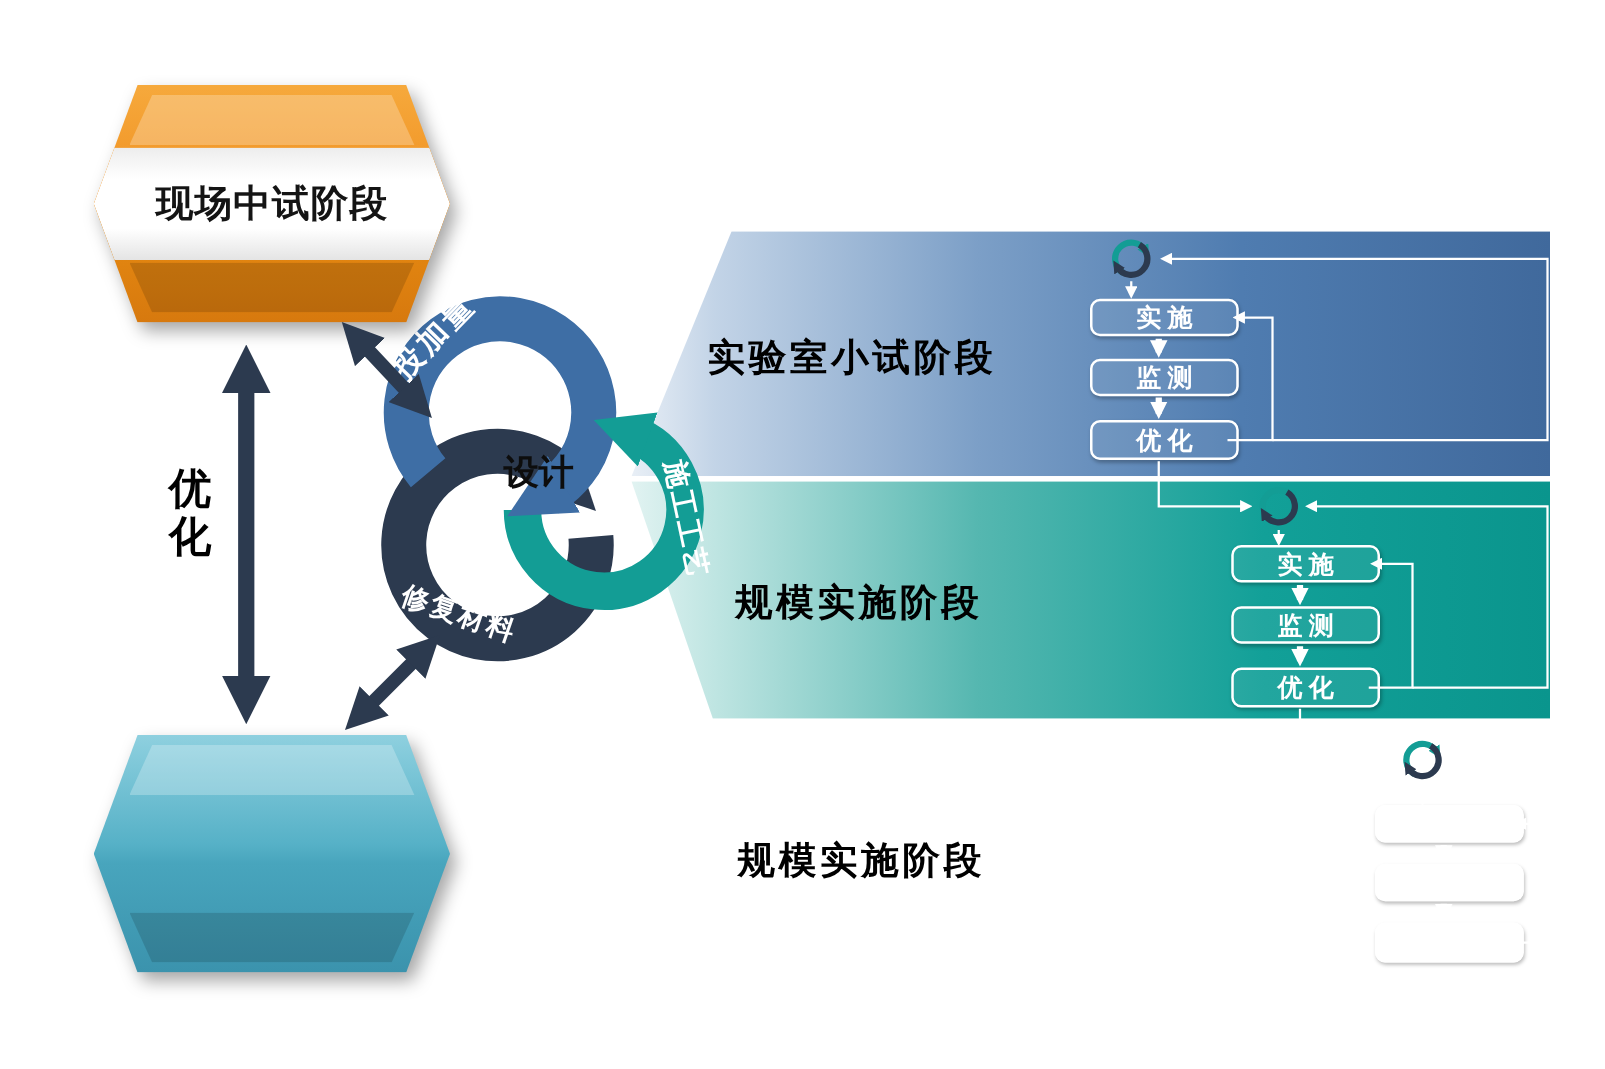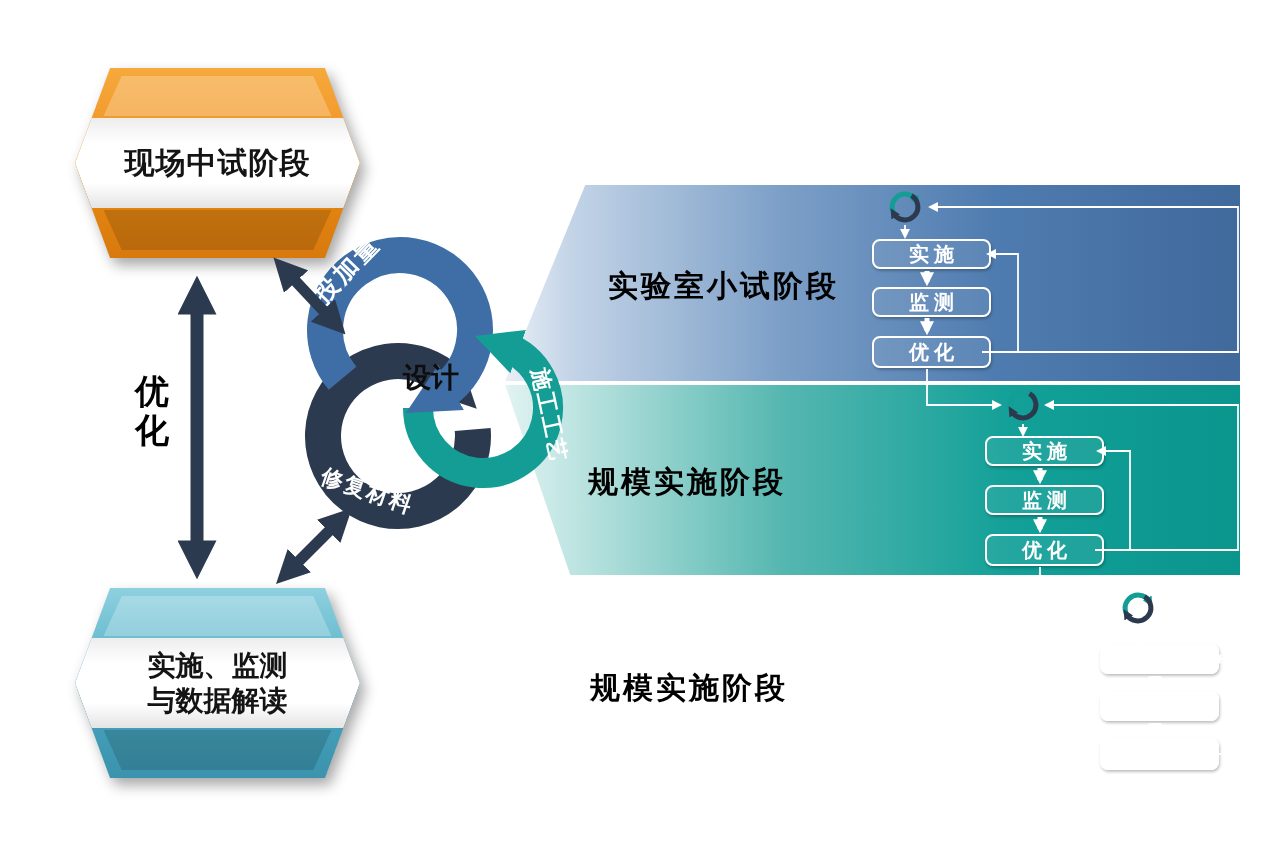--- a/index.html
+++ b/index.html
@@ -11,21 +11,21 @@
   .band{position:absolute;left:360px;width:880px;z-index:1;}
   .band1{top:185px;height:196px;
     background:linear-gradient(90deg,rgba(222,233,244,0) 12%,#c3d4e7 24%,#7c9fc7 48%,#4f7cb0 72%,#40699c 100%);
     clip-path:polygon(25.6% 0,100% 0,100% 100%,16.5% 100%);}
   .band2{top:385px;height:190px;
     background:linear-gradient(90deg,rgba(225,244,242,0) 10%,#bfe5e2 24%,#55b7b0 48%,#12a098 74%,#0a958d 100%);
     clip-path:polygon(16.5% 0,100% 0,100% 100%,23.9% 100%);}
   .band3{left:365px;width:875px;top:580px;height:196px;
     background:linear-gradient(90deg,#f4f5f6 0%,#c6ccd4 22%,#8boffa0 45%,#8791a0 48%,#68727f 75%,#5d6774 100%);}
   .stage-label{position:absolute;font-size:30px;font-weight:900;color:#000;letter-spacing:3px;z-index:3;}
-  .sl1{left:566px;top:266px;margin-left:42px;}
+  .sl1{left:566px;top:266px;}
   .sl2{left:588px;top:462px;}
   .sl3{left:590px;top:668px;}
   
   .flow-box{position:absolute;width:119px;height:30px;box-sizing:border-box;
     border:2.5px solid #fff;border-radius:8px;color:#fff;font-size:20px;font-weight:700;
     display:flex;align-items:center;justify-content:center;letter-spacing:5px;text-indent:5px;
     background:rgba(255,255,255,0.07);box-shadow:1px 2px 3px rgba(0,0,0,0.25);z-index:4;}
   .fb11{left:872px;top:239px;} .fb12{left:872px;top:287px;} .fb13{left:872px;top:336px;height:32px;}
   .fb21{left:985px;top:436px;} .fb22{left:985px;top:485px;} .fb23{left:985px;top:534px;height:32px;}
   .fb31{left:1100px;top:644px;} .fb32{left:1100px;top:691px;} .fb33{left:1100px;top:738px;height:32px;}
@@ -173,19 +173,17 @@
     <div class="facet facet-top"></div>
     <div class="facet facet-bottom"></div>
     <div class="hex-band one-line">现场中试阶段</div>
   </div>
 </div>
 
 <div class="hex-wrap hw-bottom">
   <div class="hex hex-teal">
     <div class="facet facet-top"></div>
     <div class="facet facet-bottom"></div>
-    <div class="hex-band two-line">实施、监测
-与数据解读</div>
   </div>
 </div>
 
 <div class="opt-label">优
 化</div>
 
 </body></html>

